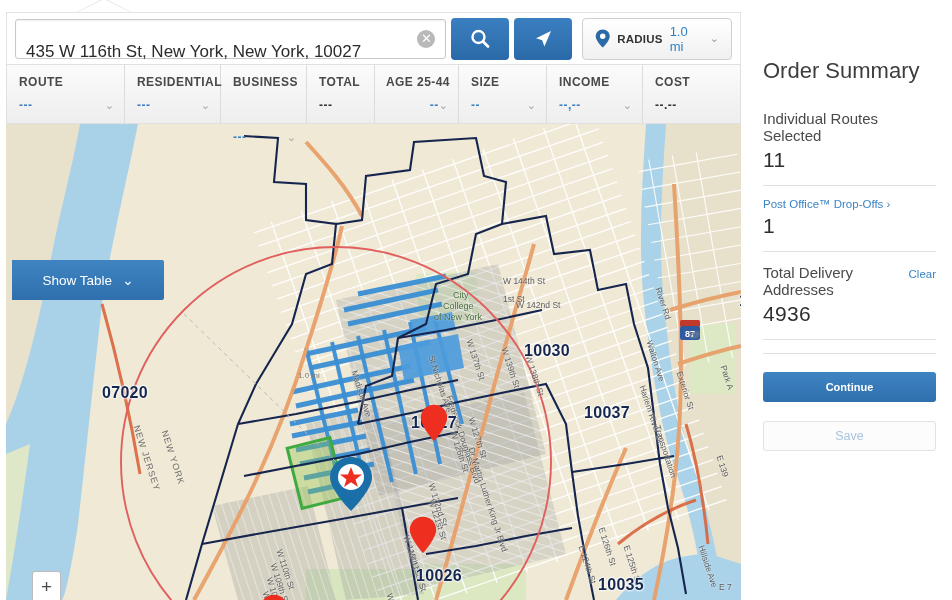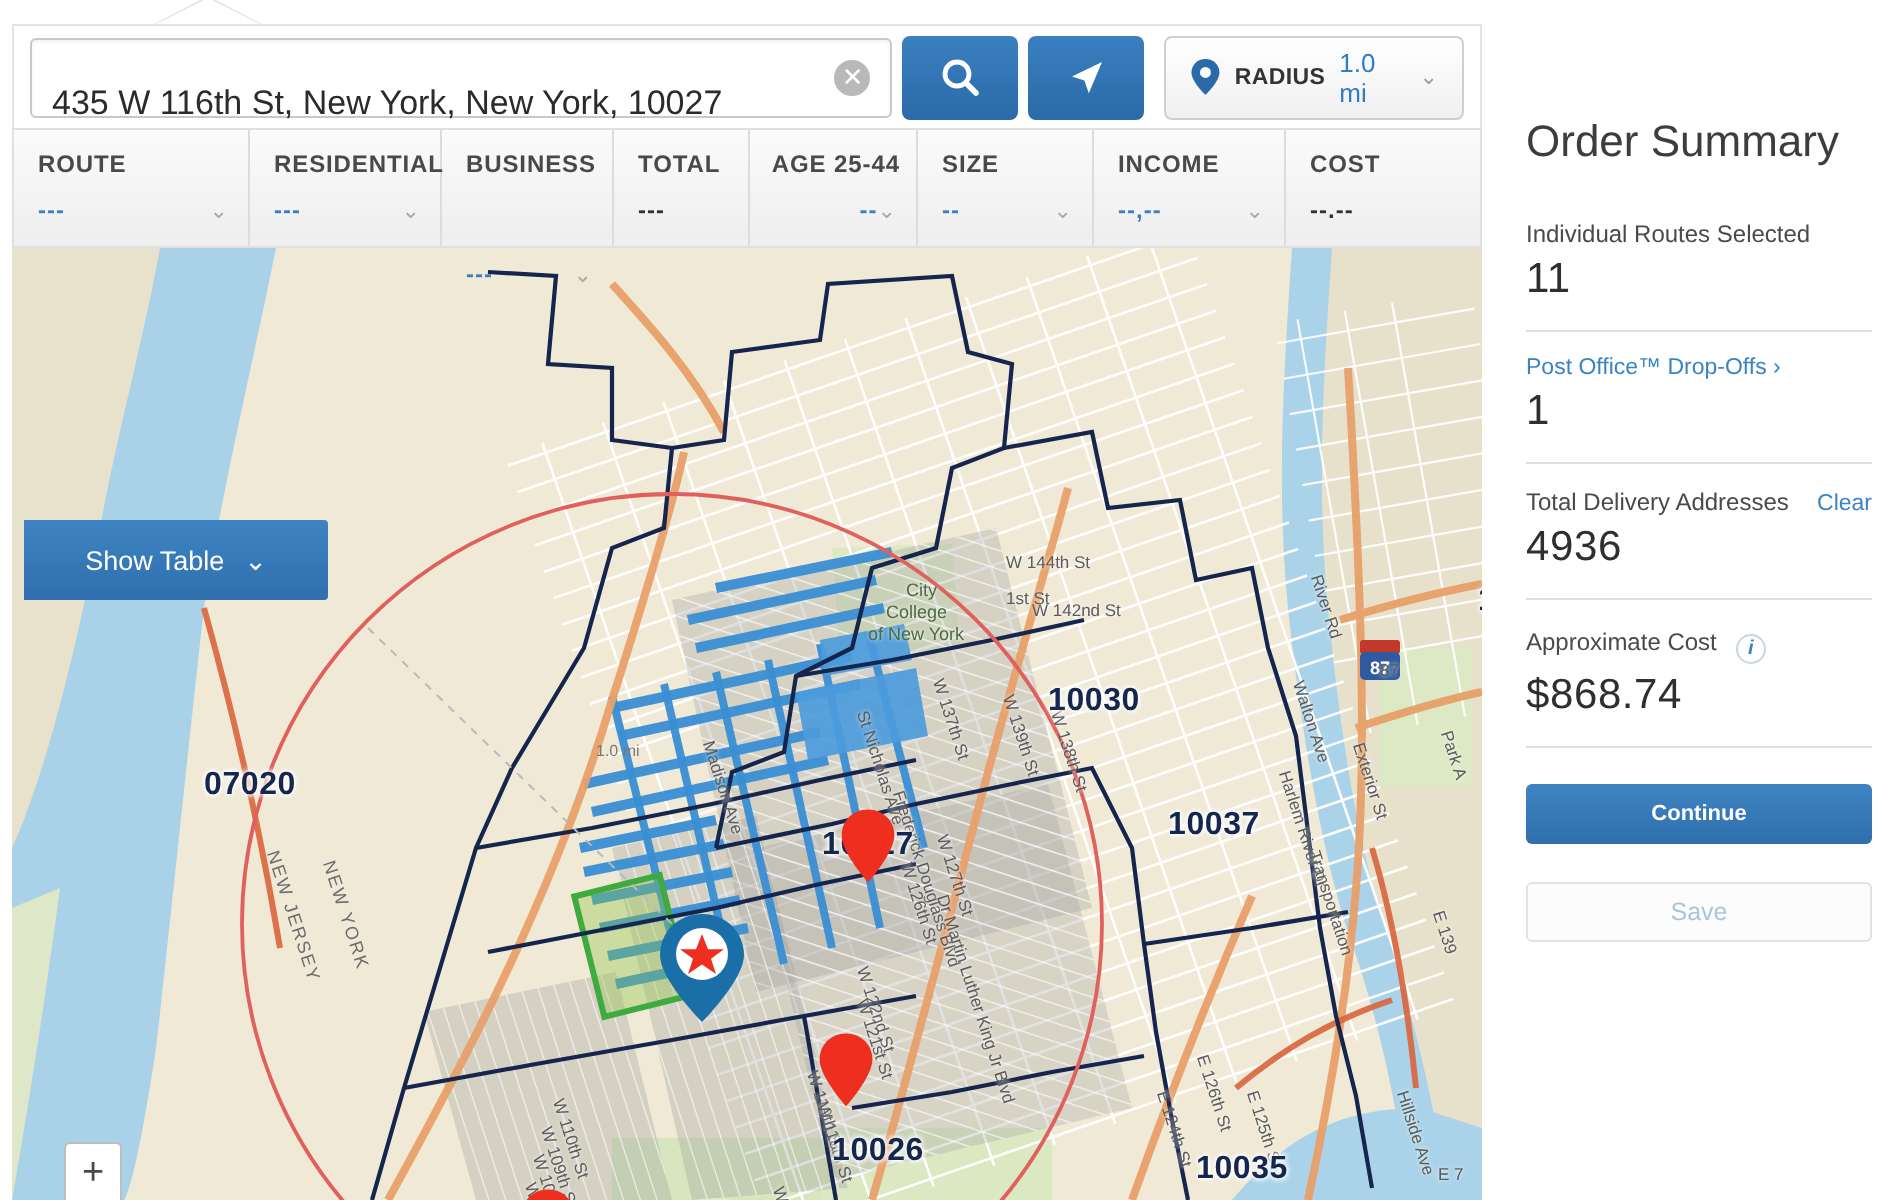--- a/index.html
+++ b/index.html
@@ -189,21 +189,21 @@
     position: absolute; left: 747px; top: 0;
     width: 205px; height: 600px;
     background: #fff;
     padding: 58px 16px 0 16px;
   }
   .os-title {
     font-size: 22px; color: #3d3d3d; font-weight: normal;
     margin-bottom: 26px;
   }
   .os-block { margin-bottom: 13px; }
-  .os-label { font-size: 12px; color: #4a4a4a; }
+  .os-label { font-size: 15px; color: #4a4a4a; }
   .os-link { font-size: 11.5px; color: #3a84c4; cursor: pointer; }
   .os-value { font-size: 21px; color: #2f2f2f; margin-top: 4px; letter-spacing:.3px; }
   .os-row { display: flex; justify-content: space-between; align-items: baseline; }
   .os-clear { font-size: 11.5px; color: #3a84c4; cursor: pointer; }
   .os-divider { height:1px; background:#e0e0e0; margin: 13px 0 12px 0; }
   .info-icon {
     display:inline-flex; align-items:center; justify-content:center;
     width:15px; height:15px; border-radius:50%;
     border:1px solid #c7d7e5; background:#fff;
     color:#3a84c4; font-size:10px; font-weight:bold; font-style:italic;
@@ -624,27 +624,20 @@
     <div class="os-block">
       <div class="os-row">
         <span class="os-label">Total Delivery Addresses</span>
         <span class="os-clear">Clear</span>
       </div>
       <div class="os-value">4936</div>
     </div>
 
     <div class="os-divider"></div>
 
-    <div class="os-block">
-      <div>
-        <span class="os-label">Approximate Cost</span>
-        <span class="info-icon">i</span>
-      </div>
-      <div class="os-value">$868.74</div>
-    </div>
 
     <div class="os-divider"></div>
 
     <button class="btn-primary">Continue</button>
 
     <button class="btn-secondary">Save</button>
   </div>
 </div>
 
 </body></html>

